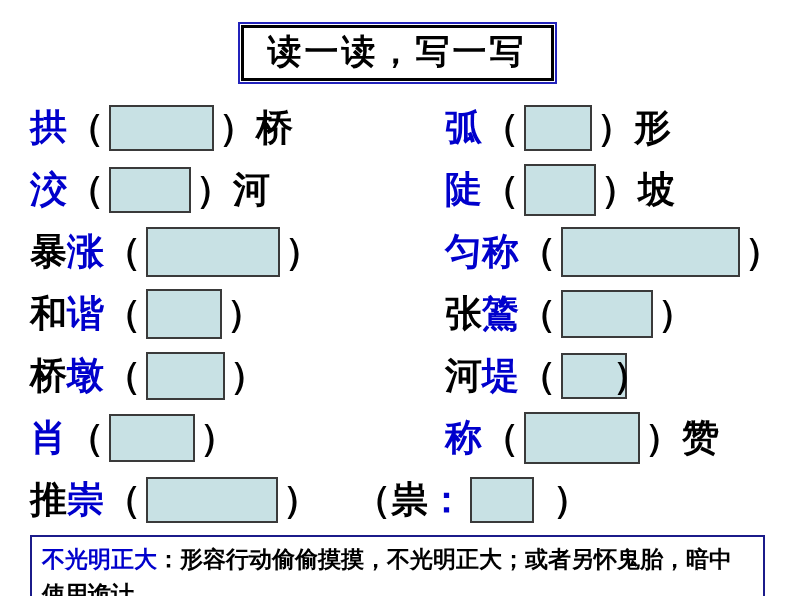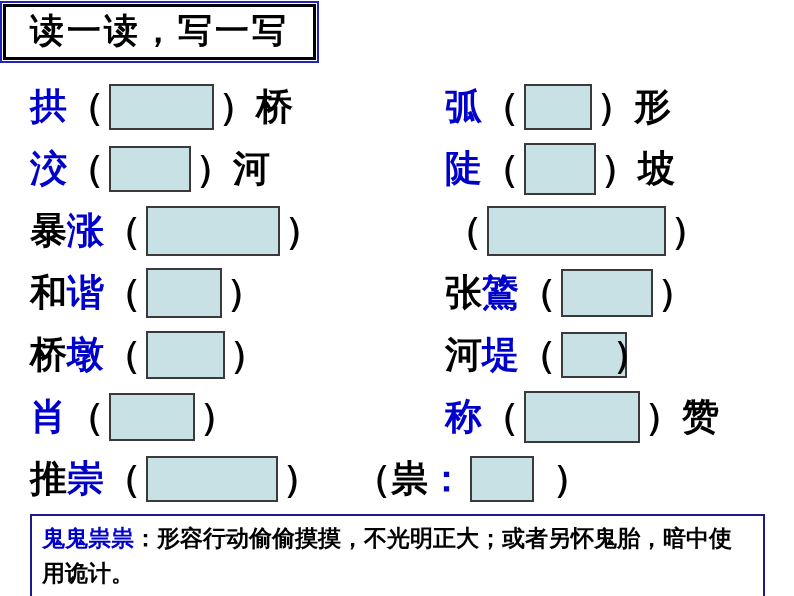--- a/index.html
+++ b/index.html
@@ -1,21 +1,21 @@
 <!DOCTYPE html>
 <html><head>
 <meta charset="utf-8">
 <style>
   html,body{margin:0;padding:0;background:#fff;}
   .slide{
     position:relative;width:794px;height:596px;background:#ffffff;
     font-family:"Liberation Sans",sans-serif;overflow:hidden;
   }
   
-  .title-wrap{display:flex;padding-top:1px;}
+  .title-wrap{display:flex;justify-content:center;padding-top:22px;}
   .title-outer{border:2px solid #2323bb;background:#fff;padding:1px;}
   .title-inner{
     border:3px solid #000;padding:1px 24px 3px 24px;
     font-size:34px;font-weight:bold;color:#000;letter-spacing:3px;white-space:nowrap;
   }
   
   .rows{margin-top:13px;}
   .row{
     display:flex;align-items:center;height:62px;padding-left:30px;
     font-size:37px;font-weight:bold;white-space:nowrap;
@@ -85,20 +85,21 @@
 
     <div class="row">
       <div class="cell-l">
         <span class="k">暴</span>
         <span class="b">涨</span>
         <span class="k">（</span>
         <span class="box" style="width:130px;height:46px"></span>
         <span class="k">）</span>
       </div>
       <div class="cell-r">
+        <span class="b">匀称</span>
         <span class="k">（</span>
         <span class="box" style="width:175px;height:46px"></span>
         <span class="k">）</span>
       </div>
     </div>
 
     <div class="row">
       <div class="cell-l">
         <span class="k">和</span>
         <span class="b">谐</span>
@@ -157,16 +158,16 @@
       <span class="gap"></span>
       <span class="k">（祟</span>
       <span class="b">：</span>
       <span class="box" style="width:60px"></span>
       <span class="k" style="margin-left:14px">）</span>
     </div>
 
   </div>
 
   <div class="note">
-    <span class="b">鬼鬼祟祟</span><span class="k">：形容行动偷偷摸摸，不光明正大；或者另怀鬼胎，暗中使用诡计。</span>
+    <span class="b">不光明正大</span><span class="k">：形容行动偷偷摸摸，不光明正大；或者另怀鬼胎，暗中使用诡计。</span>
   </div>
 
 </div>
 
 </body></html>

